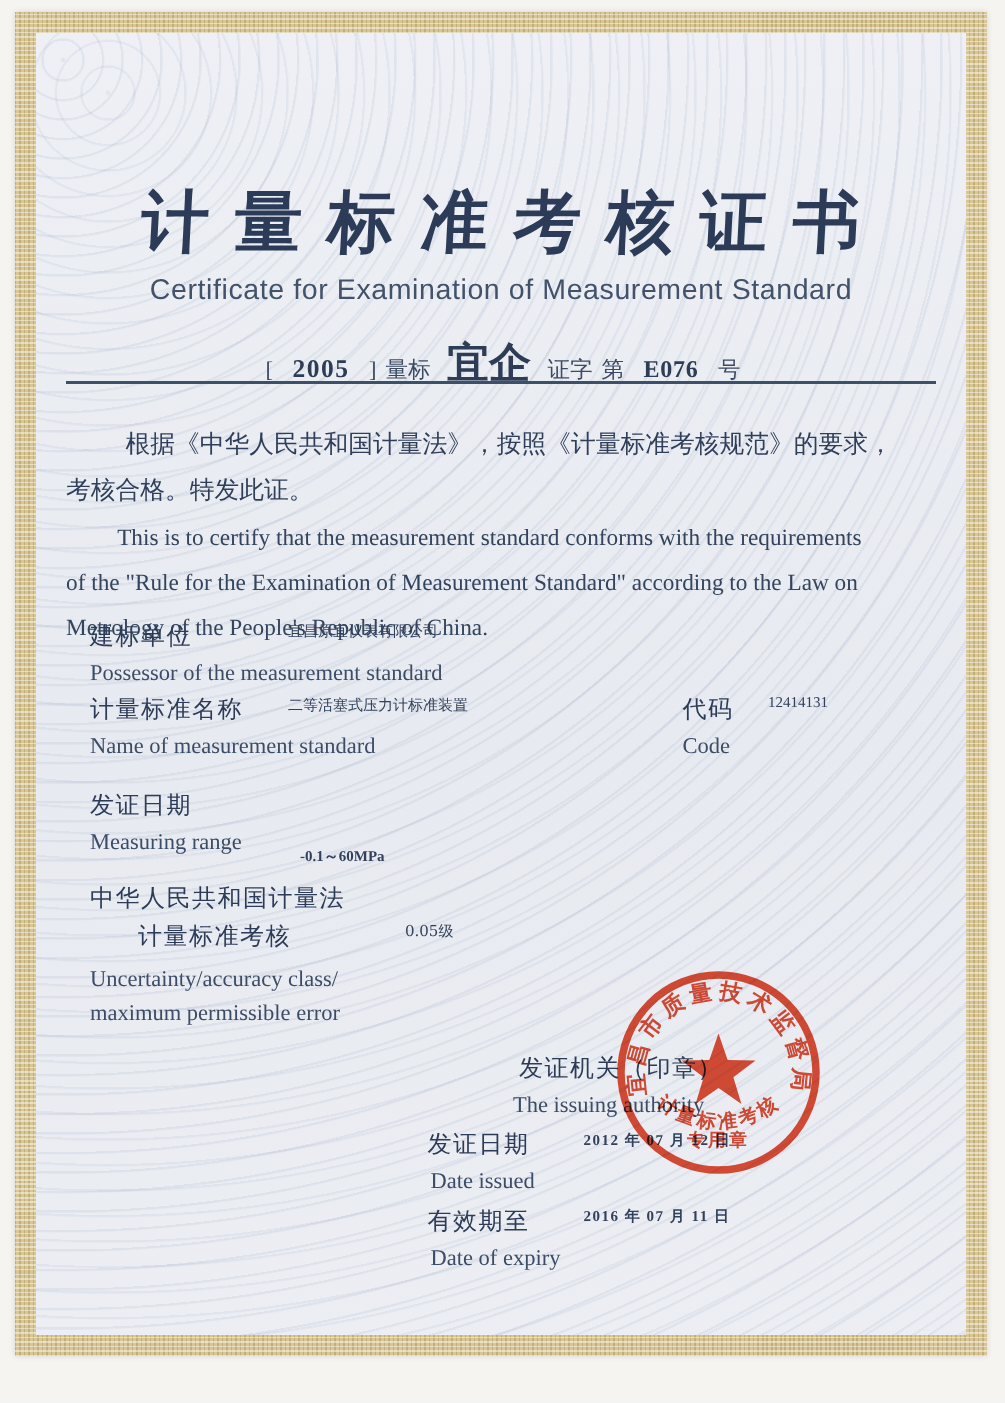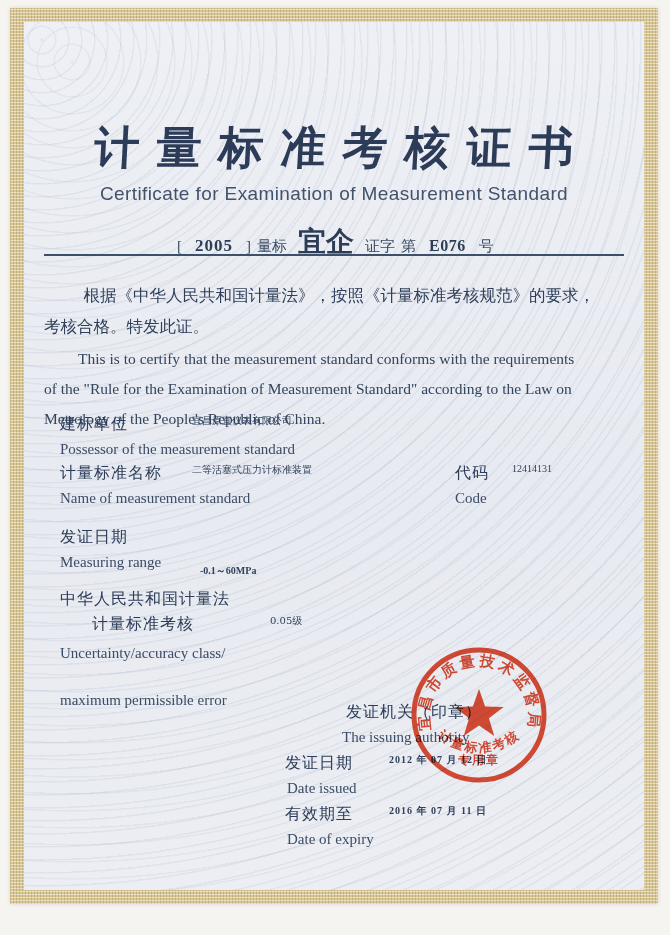--- a/index.html
+++ b/index.html
@@ -116,21 +116,21 @@
     <div class="abs sub-en en" style="left:431px;top:468px;">Code</div>
 
     <div class="abs lbl cn" style="left:36px;top:505px;">发证日期</div>
     <div class="abs val" style="left:176px;top:506px;font-weight:700;margin-top:36px;">-0.1～60MPa</div>
     <div class="abs sub-en en" style="left:36px;top:532px;">Measuring range</div>
 
     <div class="abs lbl cn" style="left:36px;top:567px;">中华人民共和国计量法</div>
     <div class="abs lbl cn" style="left:68px;top:592px;">计量标准考核</div>
     <div class="abs val cn" style="left:246px;top:592px;">0.05级</div>
     <div class="abs sub-en en" style="left:36px;top:623px;">Uncertainty/accuracy class/</div>
-    <div class="abs sub-en en" style="left:36px;top:646px;margin-top:24px;">maximum permissible error</div>
+    <div class="abs sub-en en" style="left:36px;top:646px;">maximum permissible error</div>
 
     <div class="abs lbl cn" style="left:322px;top:680px;">发证机关（印章）</div>
     <div class="abs sub-en en" style="left:318px;top:707px;">The issuing authority</div>
 
     <div class="abs lbl cn" style="left:261px;top:731px;">发证日期</div>
     <div class="abs val" style="left:365px;top:731px;font-weight:700;letter-spacing:1px;">2012 年 07 月 12 日</div>
     <div class="abs sub-en en" style="left:263px;top:758px;">Date issued</div>
 
     <div class="abs lbl cn" style="left:261px;top:782px;">有效期至</div>
     <div class="abs val" style="left:365px;top:782px;font-weight:700;letter-spacing:1px;">2016 年 07 月 11 日</div>

